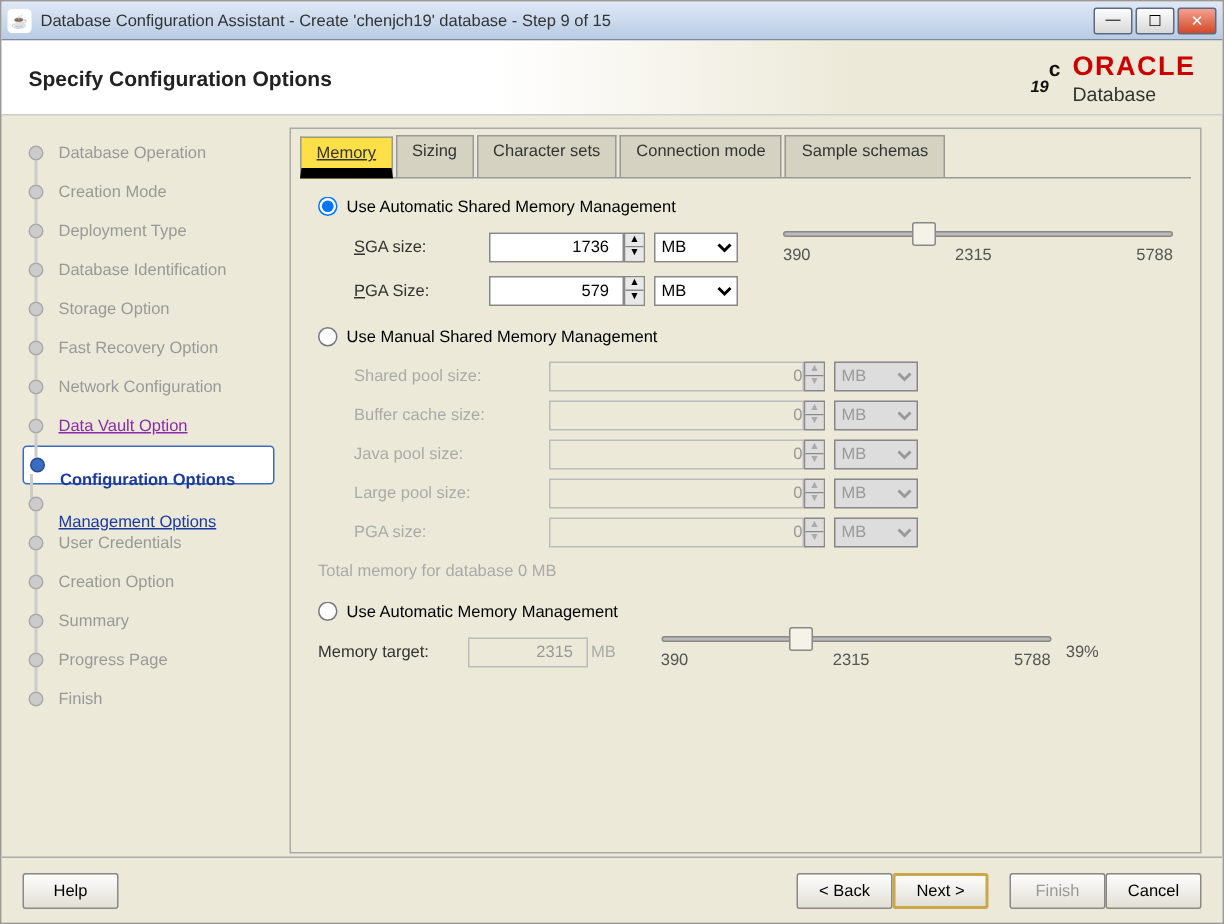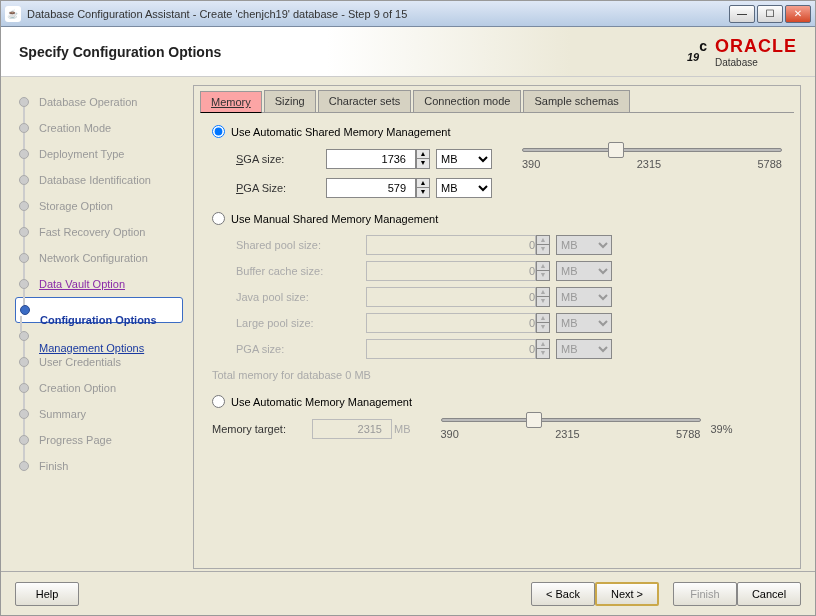--- a/index.html
+++ b/index.html
@@ -9,38 +9,38 @@
 .titlebar .title { flex: 1; color: #333; }
 .winbtns { display: flex; gap: 2px; }
 .winbtn { width: 26px; height: 18px; border: 1px solid #5a6a80; background: linear-gradient(#fdfdfd,#d8d8d8); border-radius: 2px; display:flex;align-items:center;justify-content:center;font-size:10px;}
 .winbtn.close { background: linear-gradient(#f5a08f,#d44828); color:#fff;}
 .header { height: 50px; background: linear-gradient(to right,#fff 40%,#ece9d8 70%); display: flex; align-items: center; padding: 0 18px; border-bottom: 1px solid #ccc; }
 .header h1 { font-size: 14px; font-weight: bold; flex:1; color:#222;}
 .logo { display:flex; align-items:center; gap:8px; }
 .logo .ver { font-size: 28px; font-weight: bold; font-style: italic; color:#111;}
 .logo .ver sup{font-size:14px;font-style:normal;}
 .logo .ora { font-size: 18px; font-weight: bold; color:#c00; letter-spacing:1px;}
-.logo .db { font-size: 10px; color:#333;}
+.logo .db { font-size: 13px; color:#333;}
 .body { display: flex; height: 494px; }
 .sidebar { width: 205px; padding: 12px 10px 10px 18px; }
 .step { display:flex; align-items:center; height:26px; position:relative; }
 .step .dot { width:10px; height:10px; border-radius:50%; background:#ccc; margin-right:10px; border:1px solid #aaa; position:relative; z-index:2;}
 .step.selected .dot { background:#3b6cc4; border-color:#2a4a90;}
 .step .line { position:absolute; left:4px; top:18px; width:2px; height:16px; background:#ccc; z-index:1;}
 .step:last-child .line{display:none;}
 .step.sel-wrap { background:#fff; border:1px solid #3b6cc4; border-radius:3px; margin-left:-4px; padding-left:4px;}
 .step .txt { color:#999; }
 .step .txt.prev { color:#8a2ba8; text-decoration:underline; }
 .step .txt.current { color:#1a3aa0; font-weight:bold;margin-top:20px; }
 .step .txt.next { color:#1a3aa0; text-decoration:underline;margin-top:24px; }
 .main { flex:1; padding:8px 14px 0 0; }
 .main-inner { border:1px solid #aaa; background:#ece9d8; height:484px; position:relative; }
 .tabs { display:flex; padding: 4px 6px 0 6px; }
 .tab { padding:4px 10px; border:1px solid #999; background:#d6d2c2; margin-right:2px; border-bottom:none; color:#333; cursor:pointer;}
-.tab.active { background:#fca5a5; border-bottom:1px solid #000000; position:relative; top:1px; text-decoration:underline;}
+.tab.active { background:#fde047; border-bottom:7px solid #000000; position:relative; top:1px; text-decoration:underline;}
 .tabbar-line{height:1px;background:#999;margin:0 6px;}
 .pane { padding: 12px 18px; }
 .radio-row { display:flex; align-items:center; margin-bottom:10px; }
 .radio-row input { margin-right:6px; }
 .indent { margin-left:24px; }
 .field-row { display:flex; align-items:center; margin:8px 0; }
 .field-row .lbl { width:90px; color:#333; }
 .field-row .lbl u{text-decoration:underline;}
 .field-row input[type=text] { width:90px; height:20px; text-align:right; padding-right:9px; border:1px solid #888; background:#fff;}
 .field-row input.dis { background:#ece9d8; color:#999; border-color:#bbb;}

